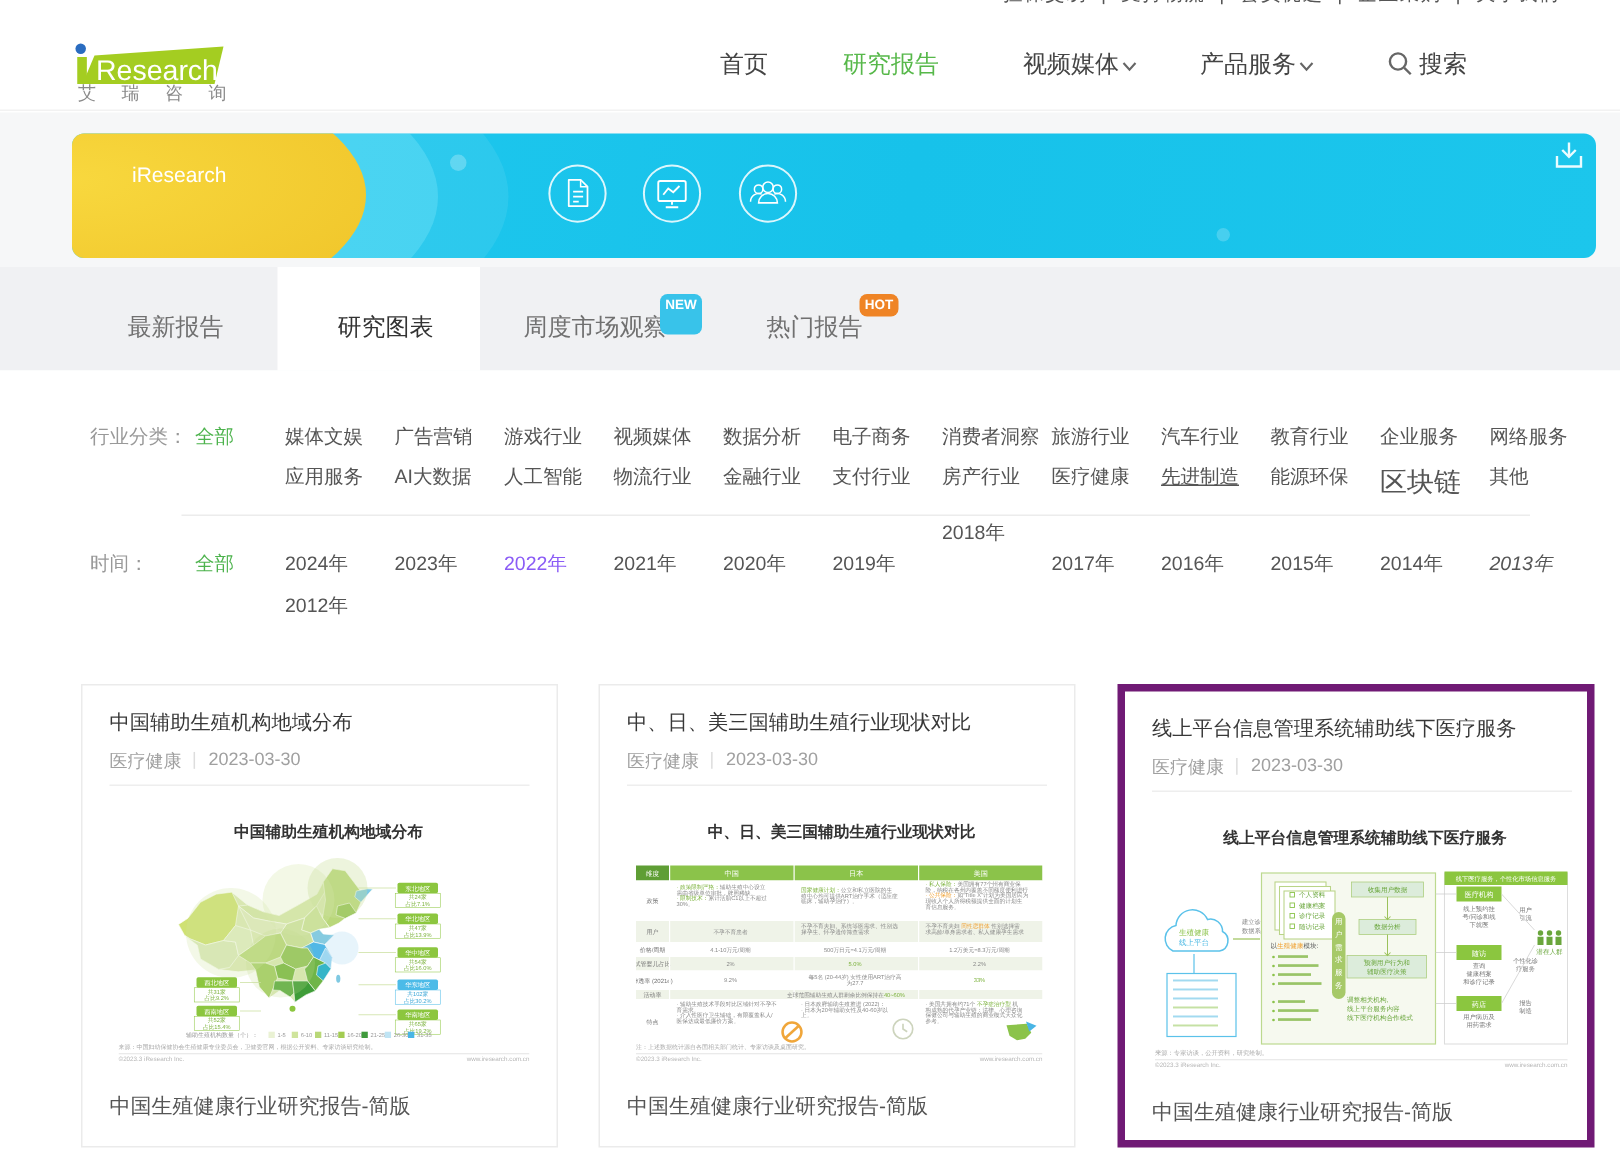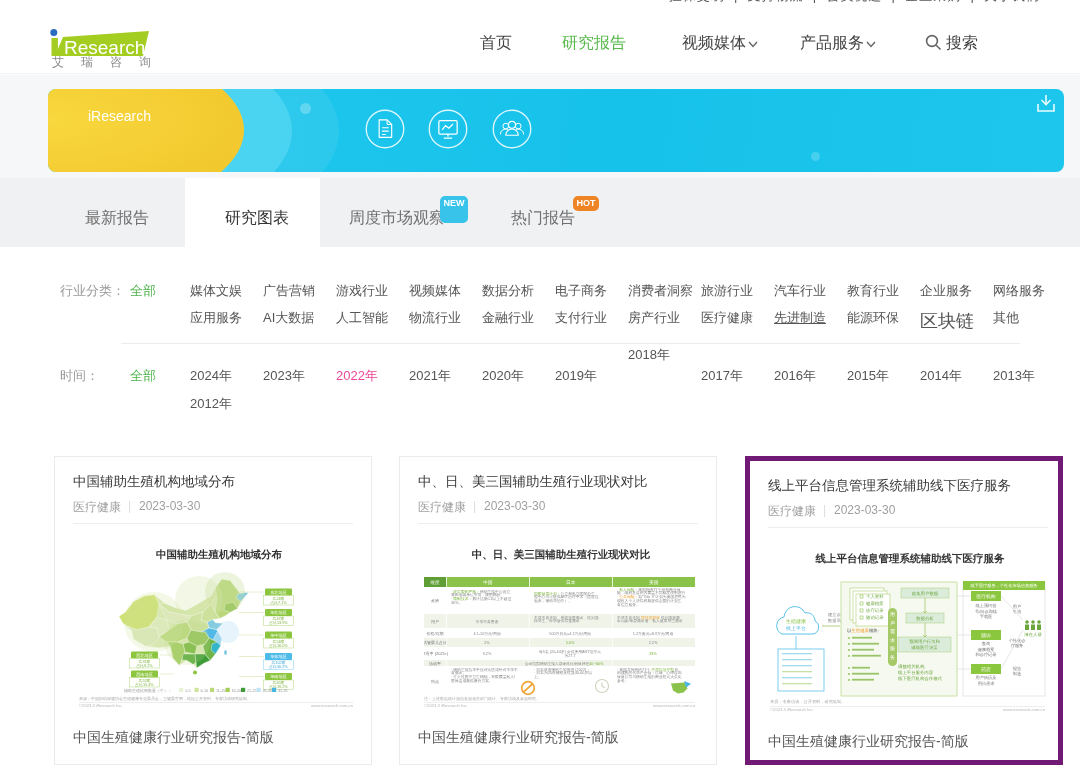--- a/index.html
+++ b/index.html
@@ -123,30 +123,30 @@
   <div class="abs" style="left:701px;top:309px;font-size:13px;color:#555;">医疗健康</div>
   <div class="abs" style="left:774px;top:309px;font-size:13px;color:#555;text-decoration:underline;">先进制造</div>
   <div class="abs" style="left:847px;top:309px;font-size:13px;color:#555;">能源环保</div>
   <div class="abs" style="left:920px;top:309px;font-size:18px;color:#555;">区块链</div>
   <div class="abs" style="left:993px;top:309px;font-size:13px;color:#555;">其他</div>
   <div class="abs" style="left:121px;top:343px;width:899px;height:1px;background:#ececec;"></div>
   <div class="abs" style="left:60px;top:367px;font-size:13px;color:#999;">时间：</div>
   <div class="abs" style="left:130px;top:367px;font-size:13px;color:#4db34d;">全部</div>
   <div class="abs" style="left:190px;top:367px;font-size:13px;color:#555;">2024年</div>
   <div class="abs" style="left:263px;top:367px;font-size:13px;color:#555;">2023年</div>
-  <div class="abs" style="left:336px;top:367px;font-size:13px;color:#ec4899;">2022年</div>
+  <div class="abs" style="left:336px;top:367px;font-size:13px;color:#8b5cf6;">2022年</div>
   <div class="abs" style="left:409px;top:367px;font-size:13px;color:#555;">2021年</div>
   <div class="abs" style="left:482px;top:367px;font-size:13px;color:#555;">2020年</div>
   <div class="abs" style="left:555px;top:367px;font-size:13px;color:#555;">2019年</div>
   <div class="abs" style="left:628px;top:346px;font-size:13px;color:#555;">2018年</div>
   <div class="abs" style="left:701px;top:367px;font-size:13px;color:#555;">2017年</div>
   <div class="abs" style="left:774px;top:367px;font-size:13px;color:#555;">2016年</div>
   <div class="abs" style="left:847px;top:367px;font-size:13px;color:#555;">2015年</div>
   <div class="abs" style="left:920px;top:367px;font-size:13px;color:#555;">2014年</div>
-  <div class="abs" style="left:993px;top:367px;font-size:13px;color:#555;">2013年</div>
+  <div class="abs" style="left:993px;top:367px;font-size:13px;color:#555;font-style:italic;">2013年</div>
   <div class="abs" style="left:190px;top:395px;font-size:13px;color:#555;">2012年</div>
   </div>
 
   <div id="cards">
   <div class="abs" style="left:54px;top:456px;width:318px;height:309px;background:#fff;border:1px solid #ebebeb;">
     <div class="abs" style="left:18px;top:16px;font-size:13.5px;color:#383838;">中国辅助生殖机构地域分布</div>
     <div class="abs" style="left:18px;top:42px;font-size:12px;color:#a0a0a0;">医疗健康</div>
     <div class="abs" style="left:73px;top:42px;font-size:12px;color:#ddd;">|</div>
     <div class="abs" style="left:84px;top:42px;font-size:12px;color:#a0a0a0;">2023-03-30</div>
     <div class="abs" style="left:18px;top:66px;width:280px;height:1px;background:#eee;"></div>

